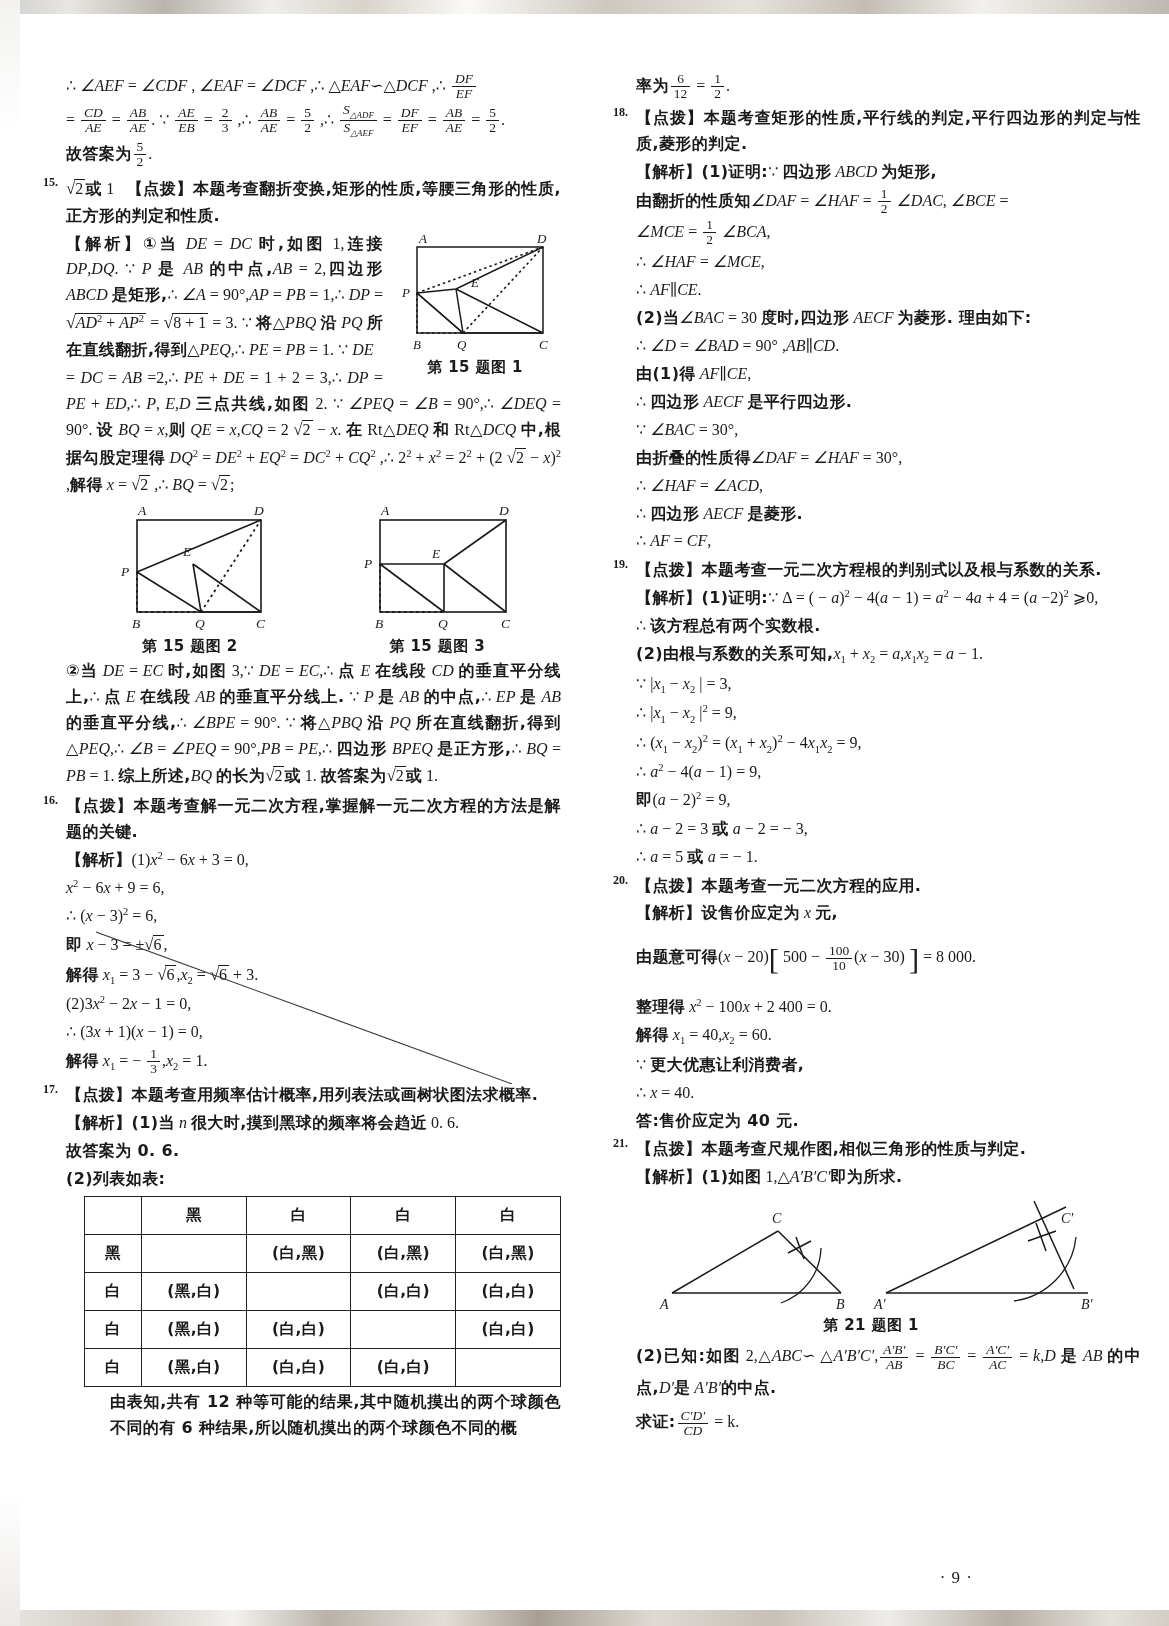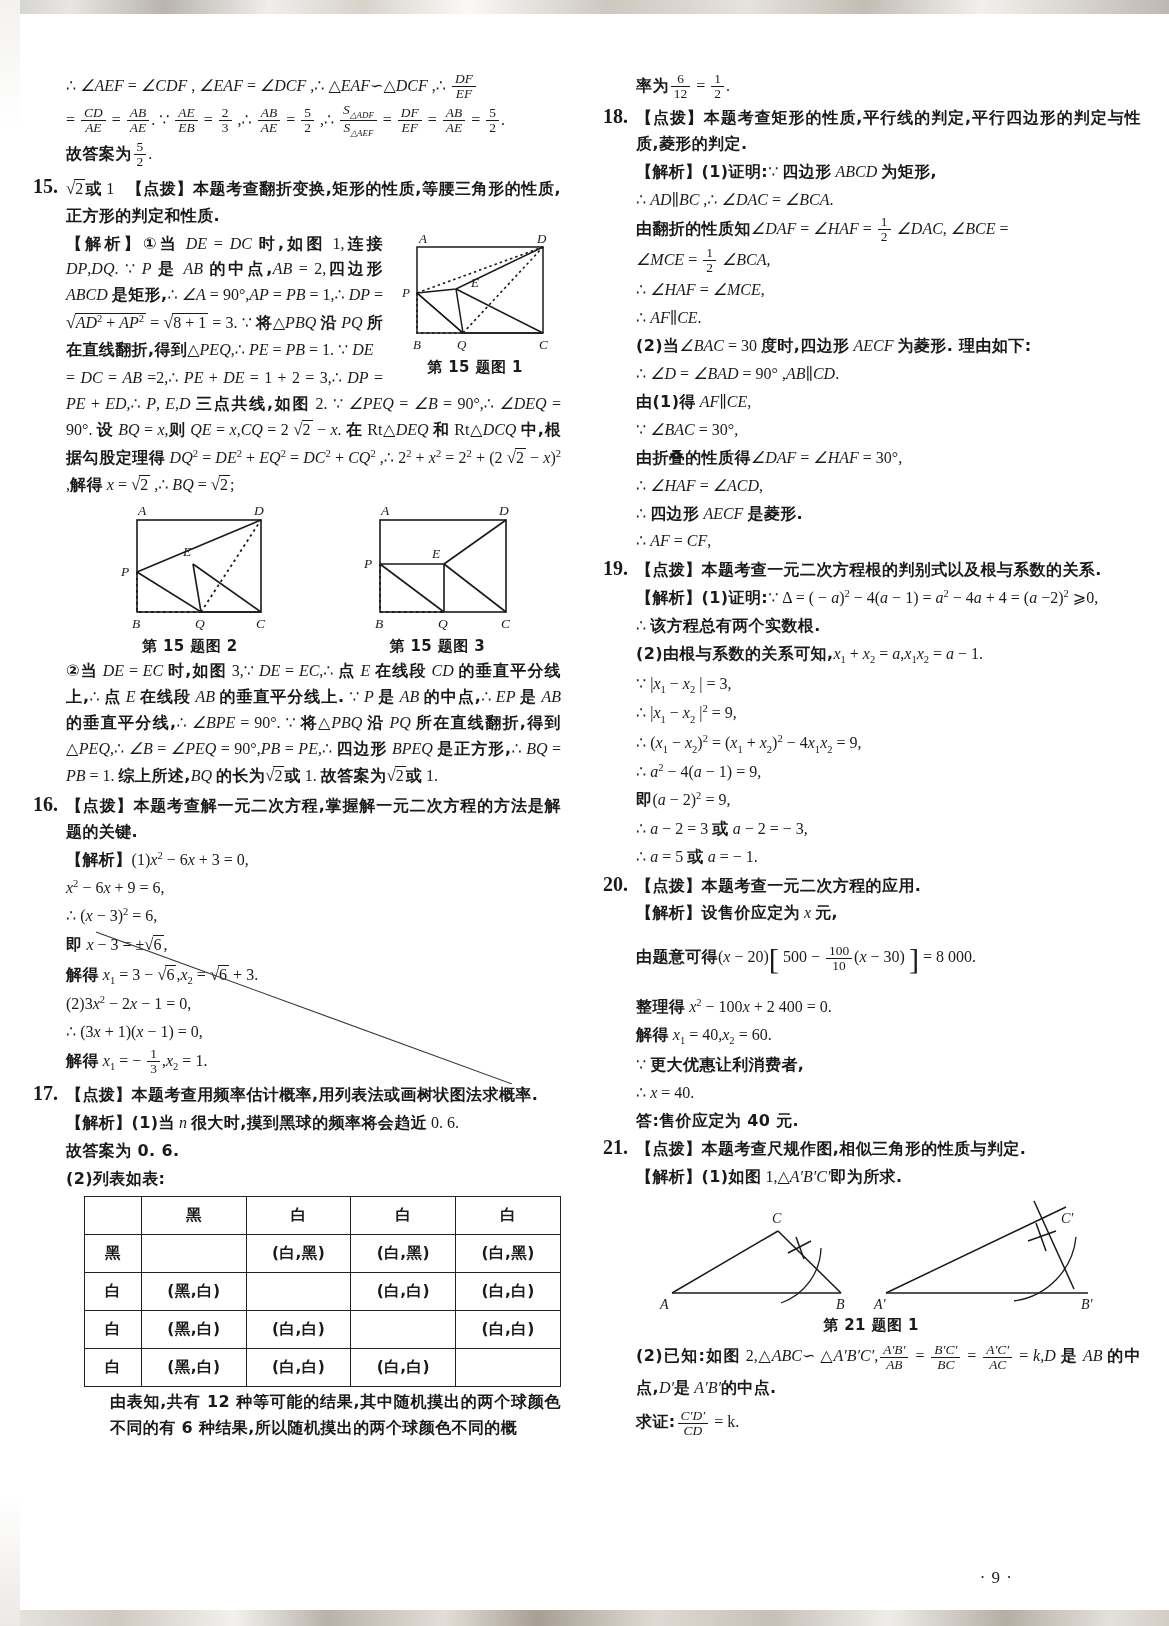--- a/index.html
+++ b/index.html
@@ -6,32 +6,32 @@
   body{
     width:1169px;height:1626px;position:relative;overflow:hidden;
     font-family:"Liberation Serif","DejaVu Serif",serif;
     color:#1a1a1a;
   }
   
   .scan-top{position:absolute;left:0;top:0;width:1169px;height:14px;background:linear-gradient(90deg,#cfcfcf 0%,#e8e6e2 6%,#b9b4ad 14%,#efeeec 23%,#d8d3cb 31%,#faf9f7 40%,#cdc8c0 52%,#e6e2dc 64%,#c3bdb5 74%,#f2f0ed 84%,#d6d2cb 93%,#bdb8b1 100%);}
   .scan-bottom{position:absolute;left:0;bottom:0;width:1169px;height:16px;background:linear-gradient(90deg,#e9e7e4 0%,#cfc9c1 10%,#f3f1ee 20%,#b8b2aa 28%,#e2ded7 38%,#a79f94 46%,#dedad3 56%,#c6c0b7 66%,#efedea 76%,#b5aea5 86%,#e4e1db 95%,#d2cdc5 100%);}
   .scan-left{position:absolute;left:0;top:0;width:20px;height:1626px;background:linear-gradient(180deg,#f3f2f0,#ffffff 8%,#ffffff 92%,#ebe9e6);}
 
-  .page{position:absolute;left:0;top:14px;width:1031px;height:1596px;padding-left:40px;}
+  .page{position:absolute;left:0;top:14px;width:1031px;height:1596px;}
   .col{position:absolute;top:0;}
   .colL{left:26px;width:535px;}
   .colR{left:596px;width:545px;}
 
   .it{font-style:italic;font-family:"Liberation Serif",serif;}
   .bd{font-weight:bold;}
   .cn{font-family:"DejaVu Sans","Liberation Sans",sans-serif;font-weight:600;letter-spacing:.4px;}
 
   
   .item{position:relative;}
-  .num{position:absolute;left:0;top:0;width:32px;text-align:right;font-weight:bold;font-size:20px;}
+  .num{position:absolute;left:0;top:0;width:32px;text-align:right;font-weight:bold;font-size:12px;}
   .body{margin-left:40px;}
 
   p.l{margin:0 0 2px 0;font-size:16px;line-height:1.62;text-align:justify;}
   p.ln{margin:0 0 2px 0;font-size:16px;line-height:1.62;}
 
   
   .frac{display:inline-block;vertical-align:-0.55em;text-align:center;font-size:.84em;line-height:1.05;margin:0 2px;}
   .frac .n{display:block;padding:0 3px;border-bottom:1.2px solid #1a1a1a;}
   .frac .d{display:block;padding:0 3px;}
   sup{font-size:.66em;}
@@ -268,28 +268,28 @@
 
     <div class="item" style="margin-top:4px;">
       <div class="num">18.</div>
       <div class="body">
         <p class="l">
           <span class="cn bd">【点拨】</span><span class="cn">本题考查矩形的性质,平行线的判定,平行四边形的判定与性质,菱形的判定.</span>
         </p>
         <p class="ln">
           <span class="cn bd">【解析】</span><span class="cn">(1)证明:</span>∵ <span class="cn">四边形</span> <span class="it">ABCD</span> <span class="cn">为矩形,</span>
         </p>
-        <p class="ln">∴ <span class="it">AD</span>∥<span class="it">BC</span> ,∴ <span class="it">∠DAC</span> = <span class="it">∠BCA</span>.</p>
         <p class="ln"><span class="cn">由翻折的性质知</span><span class="it">∠DAF</span> = <span class="it">∠HAF</span> = <span class="frac"><span class="n">1</span><span class="d">2</span></span> <span class="it">∠DAC</span>, <span class="it">∠BCE</span> =</p>
         <p class="ln"><span class="it">∠MCE</span> = <span class="frac"><span class="n">1</span><span class="d">2</span></span> <span class="it">∠BCA</span>,</p>
         <p class="ln">∴ <span class="it">∠HAF</span> = <span class="it">∠MCE</span>,</p>
         <p class="ln">∴ <span class="it">AF</span>∥<span class="it">CE</span>.</p>
         <p class="ln"><span class="cn">(2)当</span><span class="it">∠BAC</span> = 30 <span class="cn">度时,四边形</span> <span class="it">AECF</span> <span class="cn">为菱形. 理由如下:</span></p>
         <p class="ln">∴ <span class="it">∠D</span> = <span class="it">∠BAD</span> = 90° ,<span class="it">AB</span>∥<span class="it">CD</span>.</p>
         <p class="ln"><span class="cn">由(1)得</span> <span class="it">AF</span>∥<span class="it">CE</span>,</p>
+        <p class="ln">∴ <span class="cn">四边形</span> <span class="it">AECF</span> <span class="cn">是平行四边形.</span></p>
         <p class="ln">∵ <span class="it">∠BAC</span> = 30°,</p>
         <p class="ln"><span class="cn">由折叠的性质得</span><span class="it">∠DAF</span> = <span class="it">∠HAF</span> = 30°,</p>
         <p class="ln">∴ <span class="it">∠HAF</span> = <span class="it">∠ACD</span>,</p>
         <p class="ln">∴ <span class="cn">四边形</span> <span class="it">AECF</span> <span class="cn">是菱形.</span></p>
         <p class="ln">∴ <span class="it">AF</span> = <span class="it">CF</span>,</p>
         <p class="ln cn"></p>
       </div>
     </div>
 
     <div class="item" style="margin-top:3px;">

